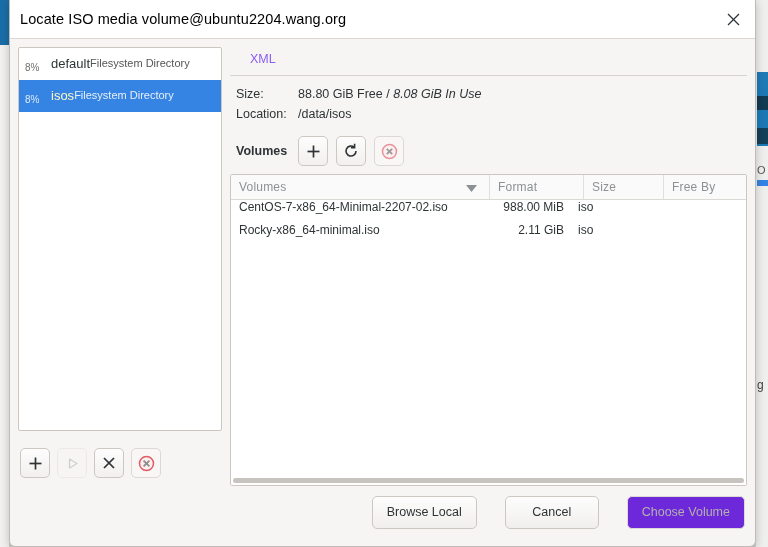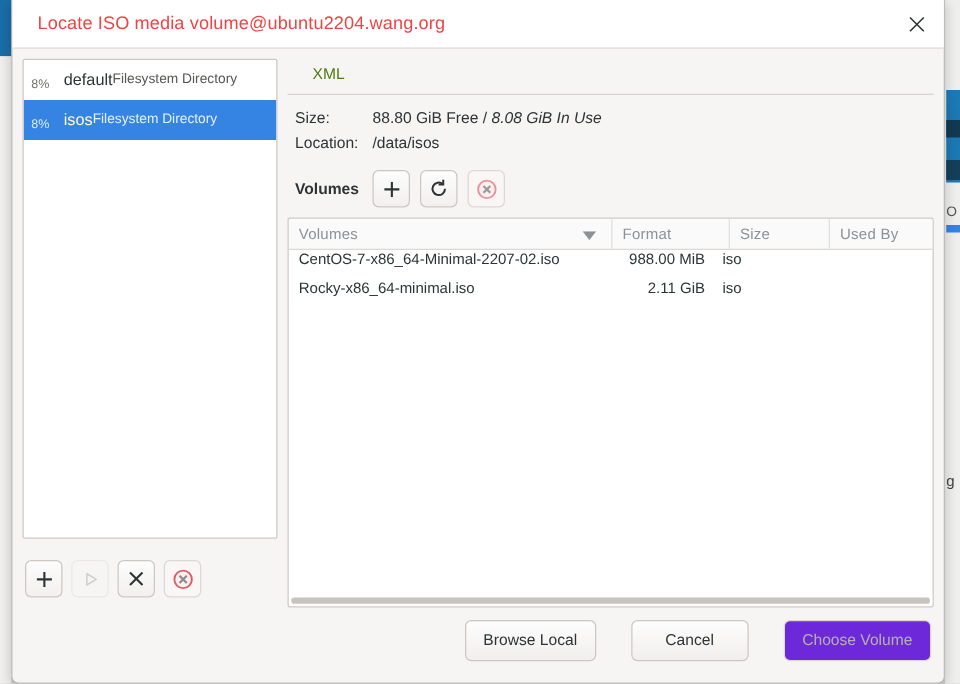--- a/index.html
+++ b/index.html
@@ -31,21 +31,21 @@
     background:#f6f5f4;border:1px solid #bfbcb8;border-top:none;
     border-radius:0 0 6px 6px;box-sizing:border-box;
     box-shadow:0 2px 10px rgba(0,0,0,.22);
     display:flex;flex-direction:column;
   }
   #titlebar{
     height:38px;min-height:38px;background:#ffffff;
     border-bottom:1px solid #dcd8d4;
     display:flex;align-items:center;position:relative;
   }
-  #title-text{font-size:14.5px;color:#ef4444;padding-left:20px;letter-spacing:.1px;}
+  #title-text{font-size:14.5px;color:#000000;padding-left:10px;letter-spacing:.1px;}
   #close-btn{
     position:absolute;right:10px;top:7px;width:24px;height:24px;
     display:flex;align-items:center;justify-content:center;border-radius:4px;
   }
   #close-btn svg{display:block;}
 
   #body{flex:1;display:flex;padding:8px 8px 0 8px;box-sizing:border-box;min-height:0;}
 
   
   #pool-pane{width:204px;display:flex;flex-direction:column;}
@@ -69,21 +69,21 @@
     background:linear-gradient(#fdfdfd,#f2f0ee);
     display:flex;align-items:center;justify-content:center;box-sizing:border-box;
   }
   .tbtn.flat{border-color:#dcd8d4;background:#f8f7f6;}
   .tbtn.disabled{opacity:.42;}
 
   
   #detail-pane{flex:1;display:flex;flex-direction:column;padding-left:8px;min-width:0;}
   #tabs{display:flex;border-bottom:1px solid #d7d3cf;padding-left:6px;height:29px;box-sizing:border-box;}
   .tab{
-    padding:5px 14px 6px 14px;font-size:12.5px;color:#4d7c0f;
+    padding:5px 14px 6px 14px;font-size:12.5px;color:#8b5cf6;
     border-bottom:3px solid transparent;box-sizing:border-box;
   }
   .tab.active{color:#2e3436;border-bottom-color:#3584e4;}
 
   #info{padding:11px 0 0 6px;}
   .inforow{display:flex;margin-bottom:5px;font-size:12.5px;line-height:15px;}
   .infolabel{width:62px;flex:0 0 62px;color:#2e3436;}
   .infoval{color:#2e3436;}
   .infoval em{font-style:italic;}
 
@@ -257,21 +257,21 @@
               </svg>
             </span>
           </div>
           <div class="hcell c3">
             <span>Format</span>
           </div>
           <div class="hcell c2">
             <span>Size</span>
           </div>
           <div class="hcell c4">
-            <span>Used By</span>
+            <span>Free By</span>
           </div>
         </div>
 
         <div id="vol-rows">
           <div class="vrow">
             <div class="vcell c1">CentOS-7-x86_64-Minimal-2207-02.iso</div>
             <div class="vcell c2 num">988.00 MiB</div>
             <div class="vcell c3">iso</div>
             <div class="vcell c4"></div>
           </div>

